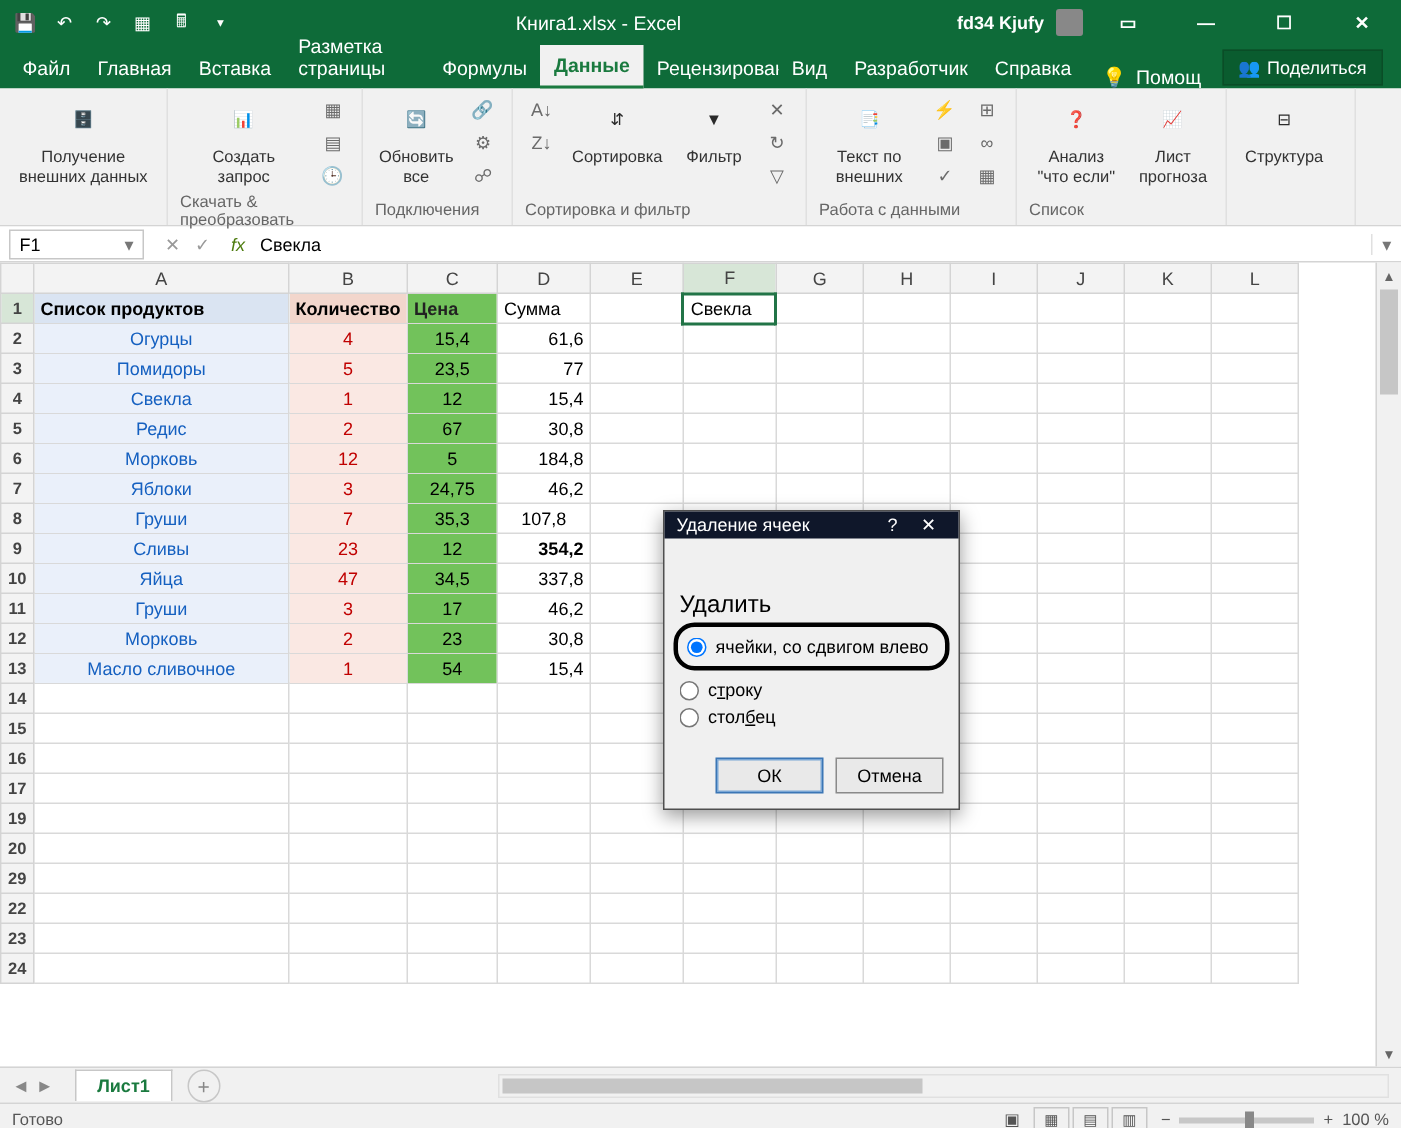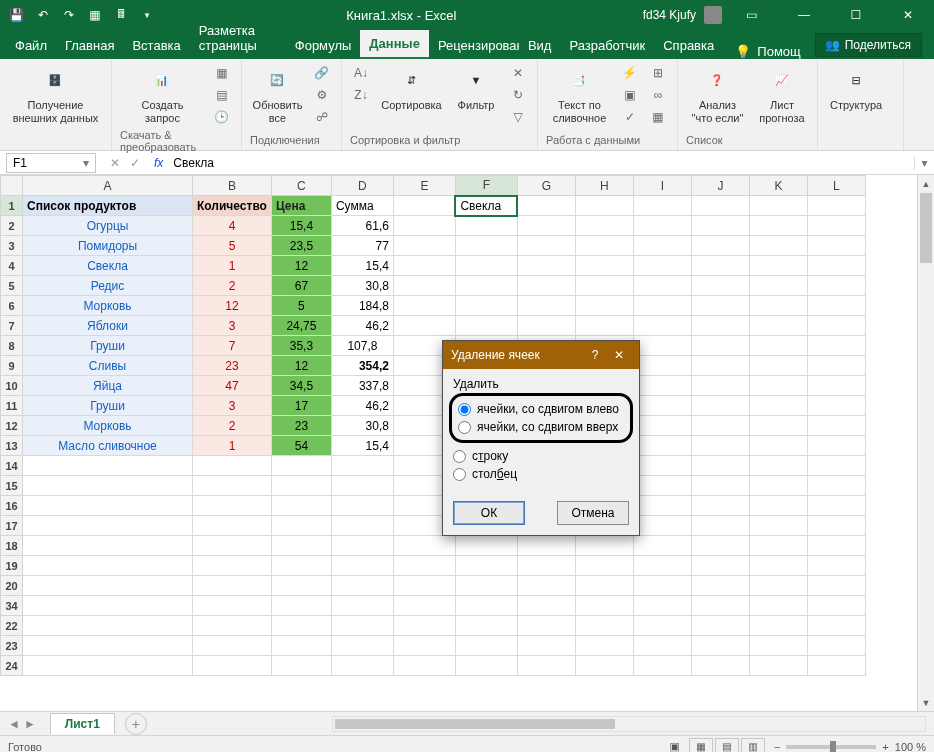--- a/index.html
+++ b/index.html
@@ -1,21 +1,21 @@
 <!DOCTYPE html>
 <html><head>
 <meta charset="utf-8">
 <style>
   * { box-sizing: border-box; margin: 0; padding: 0; font-family: "Segoe UI", Arial, sans-serif; }
   body { background: #fff; width: 934px; height: 752px; overflow: hidden; font-size: 12px; position: relative; }
   .titlebar { background: linear-gradient(#0e6b39,#0e6b39); height: 30px; display: flex; align-items: center; color: #fff; }
   .qat { display: flex; gap: 4px; align-items: center; padding: 0 6px; }
   .qat .qbtn { width: 22px; height: 22px; display:flex; align-items:center; justify-content:center; color:#fff; border-radius:2px; }
   .title-center { flex:1; text-align:center; font-size:13px; }
-  .title-right { display:flex; align-items:center; gap:8px; padding:0 4px; height:100%; }
+  .title-right { display:flex; align-items:center; gap:8px; padding:0 4px; height:100%;font-weight:bold; }
   .winbtn { width:44px; height:30px; display:flex; align-items:center; justify-content:center; }
   .avatar{width:18px;height:18px;background:#888;border-radius:2px;}
   .ribbon-tabs { background:#0e6b39; display:flex; align-items:flex-end; padding:0 6px; height:29px; color:#fff; }
   .ribbon-tabs .tab { padding:6px 9px; font-size:13px; cursor:pointer; }
   .ribbon-tabs .tab.active { background:#f1f1f1; color:#1a7a3f; font-weight:600; border-bottom:2px solid #1a7a3f;}
   .ribbon-tabs .spacer{flex:1;}
   .share-btn{background:#0a5c2f;border:1px solid #0a4d27;padding:4px 10px;color:#fff;display:flex;align-items:center;gap:4px;margin:2px 6px;}
   .help-area{display:flex;align-items:center;gap:6px;color:#fff;padding:0 8px;font-size:13px;}
   .ribbon { background:#f1f1f1; border-bottom:1px solid #d4d4d4; height:92px; display:flex; }
   .group{border-right:1px solid #e0e0e0;padding:4px 8px 2px;display:flex;flex-direction:column;justify-content:space-between;}
@@ -23,21 +23,21 @@
   .group-body{display:flex;gap:6px;align-items:flex-start;flex:1;}
   .bigbtn{display:flex;flex-direction:column;align-items:center;gap:2px;padding:2px 4px;min-width:54px;text-align:center;color:#333;font-size:11px;line-height:1.2;cursor:pointer;}
   .bigbtn .ico{width:32px;height:32px;display:flex;align-items:center;justify-content:center;color:#2a2a2a;}
   .smallstack{display:flex;flex-direction:column;gap:2px;}
   .sm{width:22px;height:20px;display:flex;align-items:center;justify-content:center;color:#6b6b6b;cursor:pointer;}
   .formula-bar{display:flex;align-items:center;height:24px;border-bottom:1px solid #d4d4d4;background:#fff;}
   .namebox{width:90px;border:1px solid #c7c7c7;height:20px;margin:2px 6px;display:flex;align-items:center;padding:0 6px;font-size:12px;background:#fff;}
   .namebox .dd{margin-left:auto;color:#777;}
   .fx-btns{display:flex;gap:2px;color:#999;padding:0 4px;}
   .fx-btns span{width:18px;text-align:center;cursor:pointer;}
-  .fx-label{font-style:italic;color:#1d4ed8;padding:0 6px;}
+  .fx-label{font-style:italic;color:#4d7c0f;padding:0 6px;}
   .fx-input{flex:1;border:none;outline:none;height:20px;font-size:12px;padding:0 4px;}
   .fx-expand{width:20px;text-align:center;color:#777;border-left:1px solid #e0e0e0;cursor:pointer;}
   .grid-area{position:relative;height:536px;display:flex;}
   .grid-main{flex:1;overflow:hidden;position:relative;}
   table.sheet{border-collapse:collapse;table-layout:fixed;}
   .colhead th{background:#f3f3f3;border:1px solid #d4d4d4;font-weight:400;font-size:12px;color:#444;height:20px;}
   .rowhead{background:#f3f3f3;border:1px solid #d4d4d4;text-align:center;width:22px;font-size:11px;color:#444;}
   td{border:1px solid #d9d9d9;height:20px;font-size:12px;padding:0 4px;white-space:nowrap;overflow:hidden;}
   .hdr-a{background:#dae4f2;font-weight:600;}
   .hdr-b{background:#f2d6cc;font-weight:600;}
@@ -57,29 +57,29 @@
   .hscroll{flex:1;margin:0 8px;height:16px;background:#f1f1f1;position:relative;border:1px solid #e0e0e0;}
   .hscroll .thumb{position:absolute;left:2px;top:2px;bottom:2px;width:280px;background:#c6c6c6;}
   .statusbar{height:22px;background:#f1f1f1;border-top:1px solid #d4d4d4;display:flex;align-items:center;padding:0 8px;font-size:11px;color:#555;}
   .statusbar .sp{flex:1;}
   .viewbtn{width:24px;height:18px;border:1px solid #c7c7c7;margin:0 1px;display:flex;align-items:center;justify-content:center;font-size:10px;color:#555;}
   .zoom{display:flex;align-items:center;gap:6px;margin-left:8px;}
   .zoom-track{width:90px;height:4px;background:#c7c7c7;position:relative;}
   .zoom-thumb{position:absolute;left:44px;top:-4px;width:6px;height:12px;background:#888;}
   
   .dialog{position:absolute;left:442px;top:340px;width:198px;background:#f0f0f0;border:1px solid #4f4f4f;box-shadow:0 4px 12px rgba(0,0,0,.4);}
-  .dlg-title{background:#a16207;color:#fff;height:28px;display:flex;align-items:center;padding:0 8px;font-size:12px;}
+  .dlg-title{background:#0f172a;color:#fff;height:18px;display:flex;align-items:center;padding:0 8px;font-size:12px;}
   .dlg-title .sp{flex:1;}
   .dlg-title .x{width:24px;text-align:center;cursor:pointer;}
   .dlg-body{padding:8px 10px;}
-  .dlg-group-label{font-size:12px;margin-bottom:4px;}
+  .dlg-group-label{font-size:16px;margin-bottom:4px;margin-top:28px;}
   .radio-row{display:flex;align-items:center;gap:6px;font-size:12px;padding:2px 0;}
   .radio-row input{margin:0;}
   .highlight-box{border:3px solid #000;border-radius:14px;padding:4px 6px;margin:-2px -4px 4px;}
-  .dlg-buttons{display:flex;justify-content:space-between;gap:20px;padding:10px;}
+  .dlg-buttons{display:flex;justify-content:flex-end;gap:8px;padding:10px;}
   .dlg-buttons button{width:72px;height:24px;border:1px solid #8a8a8a;background:#e9e9e9;font-size:12px;cursor:pointer;}
   .dlg-buttons button.primary{border:1px solid #3b76b5;box-shadow:inset 0 0 0 1px #7aa7d6;}
   u.acc{text-decoration:underline;}
   .colhead th.sel{background:#d7e6d7;}
   .rowhead.sel{background:#d7e6d7;}
 </style>
 </head>
 <body>
 
 <div class="titlebar">
@@ -183,21 +183,21 @@
         <div class="sm">↻</div>
         <div class="sm">▽</div>
       </div>
     </div>
     <div class="group-label">Сортировка и фильтр</div>
   </div>
   <div class="group" style="width:140px;">
     <div class="group-body">
       <div class="bigbtn">
         <div class="ico">📑</div>
-        <span>Текст по сливочное</span>
+        <span>Текст по внешних</span>
       </div>
       <div class="smallstack">
         <div class="sm">⚡</div>
         <div class="sm">▣</div>
         <div class="sm">✓</div>
       </div>
       <div class="smallstack">
         <div class="sm">⊞</div>
         <div class="sm">∞</div>
         <div class="sm">▦</div>
@@ -526,35 +526,20 @@
             <td class="" style="position:relative;"></td>
             <td class="" style="position:relative;"></td>
             <td class="" style="position:relative;"></td>
             <td class="" style="position:relative;"></td>
             <td class="" style="position:relative;"></td>
             <td class="" style="position:relative;"></td>
             <td class="" style="position:relative;"></td>
             <td class="" style="position:relative;"></td>
           </tr>
           <tr>
-            <th class="rowhead ">18</th>
-            <td class="" style="position:relative;"></td>
-            <td class="" style="position:relative;"></td>
-            <td class="" style="position:relative;"></td>
-            <td class="" style="position:relative;"></td>
-            <td class="" style="position:relative;"></td>
-            <td class="" style="position:relative;"></td>
-            <td class="" style="position:relative;"></td>
-            <td class="" style="position:relative;"></td>
-            <td class="" style="position:relative;"></td>
-            <td class="" style="position:relative;"></td>
-            <td class="" style="position:relative;"></td>
-            <td class="" style="position:relative;"></td>
-          </tr>
-          <tr>
             <th class="rowhead ">19</th>
             <td class="" style="position:relative;"></td>
             <td class="" style="position:relative;"></td>
             <td class="" style="position:relative;"></td>
             <td class="" style="position:relative;"></td>
             <td class="" style="position:relative;"></td>
             <td class="" style="position:relative;"></td>
             <td class="" style="position:relative;"></td>
             <td class="" style="position:relative;"></td>
             <td class="" style="position:relative;"></td>
@@ -571,21 +556,21 @@
             <td class="" style="position:relative;"></td>
             <td class="" style="position:relative;"></td>
             <td class="" style="position:relative;"></td>
             <td class="" style="position:relative;"></td>
             <td class="" style="position:relative;"></td>
             <td class="" style="position:relative;"></td>
             <td class="" style="position:relative;"></td>
             <td class="" style="position:relative;"></td>
           </tr>
           <tr>
-            <th class="rowhead ">34</th>
+            <th class="rowhead ">29</th>
             <td class="" style="position:relative;"></td>
             <td class="" style="position:relative;"></td>
             <td class="" style="position:relative;"></td>
             <td class="" style="position:relative;"></td>
             <td class="" style="position:relative;"></td>
             <td class="" style="position:relative;"></td>
             <td class="" style="position:relative;"></td>
             <td class="" style="position:relative;"></td>
             <td class="" style="position:relative;"></td>
             <td class="" style="position:relative;"></td>
@@ -684,24 +669,20 @@
     <div class="x">?</div>
     <div class="x">✕</div>
   </div>
   <div class="dlg-body">
     <div class="dlg-group-label">Удалить</div>
     <div class="highlight-box">
       <label class="radio-row">
         <input type="radio" name="del" checked="" style="">
         <span>ячейки, со сдвигом влево</span>
       </label>
-      <label class="radio-row">
-        <input type="radio" name="del" style="">
-        <span>ячейки, со сдвигом вверх</span>
-      </label>
     </div>
     <label class="radio-row">
       <input type="radio" name="del" style="">
       <span>с<u class="acc">т</u>року</span>
     </label>
     <label class="radio-row">
       <input type="radio" name="del" style="">
       <span>стол<u class="acc">б</u>ец</span>
     </label>
   </div>

